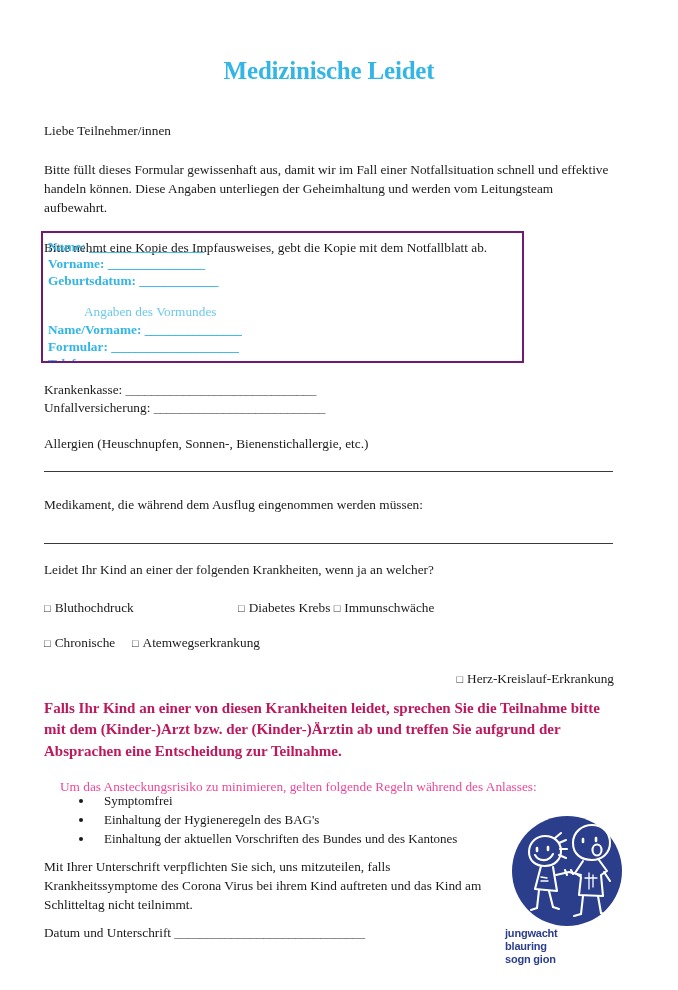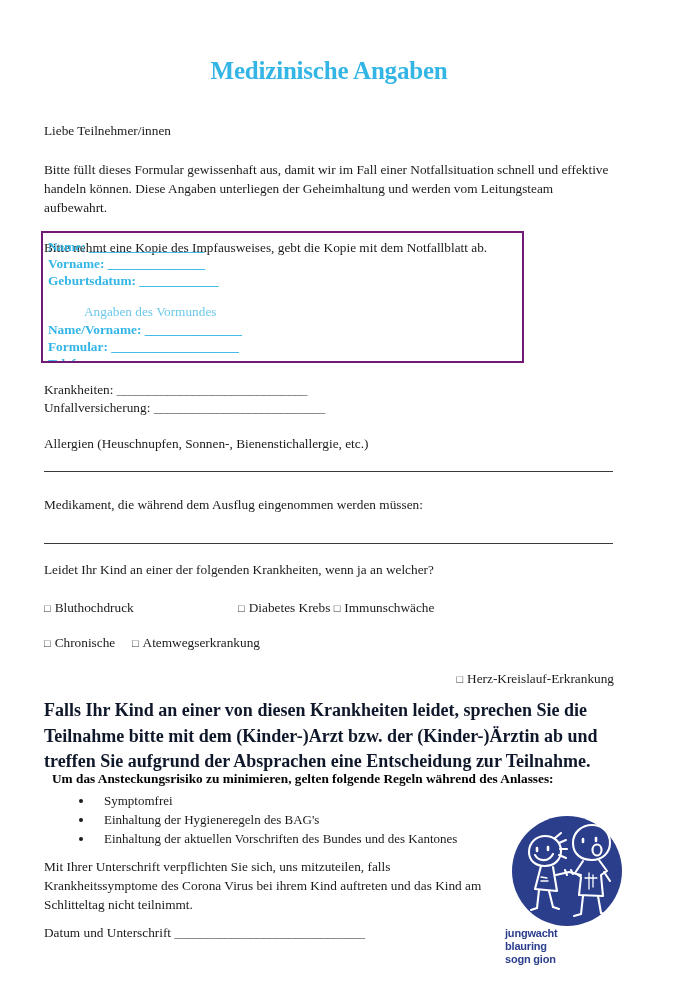--- a/index.html
+++ b/index.html
@@ -107,32 +107,32 @@
   }
   .cb {
     font-size: 11px;
     color: #333;
     margin-right: 4px;
   }
   .cb-item { display: inline-block; }
 
   
   .notice-blue {
-    color: #0f172a;
+    color: #be185d;
     font-weight: bold;
-    font-size: 18px;
+    font-size: 15px;
     line-height: 1.42;
     margin: 0;
   }
   .notice-red {
-    color: #000000;
-    font-weight: bold;
+    color: #ec4899;
+    font-weight: normal;
     font-size: 13.3px;
     line-height: 1.42;
-    margin: 8px;
+    margin: 16px;
   }
 
   
   ul.rules {
     margin: 0;
     padding-left: 50px;
     font-size: 13px;
     line-height: 1.45;
   }
   ul.rules li { padding-left: 10px; }
@@ -176,21 +176,21 @@
     letter-spacing: -0.2px;
   }
 </style>
 </head>
 <body>
 
 <div class="page">
 
   <div class="content">
 
-    <h1 class="doc-title">Medizinische Angaben</h1>
+    <h1 class="doc-title">Medizinische Leidet</h1>
 
     <p class="para salutation">Liebe Teilnehmer/innen</p>
 
     <p class="para intro">Bitte füllt dieses Formular gewissenhaft aus, damit wir im Fall einer Notfallsituation schnell und effektive handeln können. Diese Angaben unterliegen der Geheimhaltung und werden vom Leitungsteam aufbewahrt.</p>
 
     <p class="para copy-note">Bitte nehmt eine Kopie des Impfausweises, gebt die Kopie mit dem Notfallblatt ab.</p>
 
   </div>
 
   <div class="form-box">
@@ -226,21 +226,21 @@
       <div class="fld">
         <span>Telefonnummer:</span>
         <span class="blank">________________</span>
       </div>
 
     </div>
   </div>
 
   <div class="content" style="top:381px;">
     <div class="ins-line">
-      <span>Krankheiten:</span>
+      <span>Krankenkasse:</span>
       <span class="blank">______________________________</span>
     </div>
     <div class="ins-line">
       <span>Unfallversicherung:</span>
       <span class="blank">___________________________</span>
     </div>
     <p class="para allergy">Allergien (Heuschnupfen, Sonnen-, Bienenstichallergie, etc.)</p>
   </div>
 
   <div style="position:absolute; left:44px; top:471px; width:569px;">

